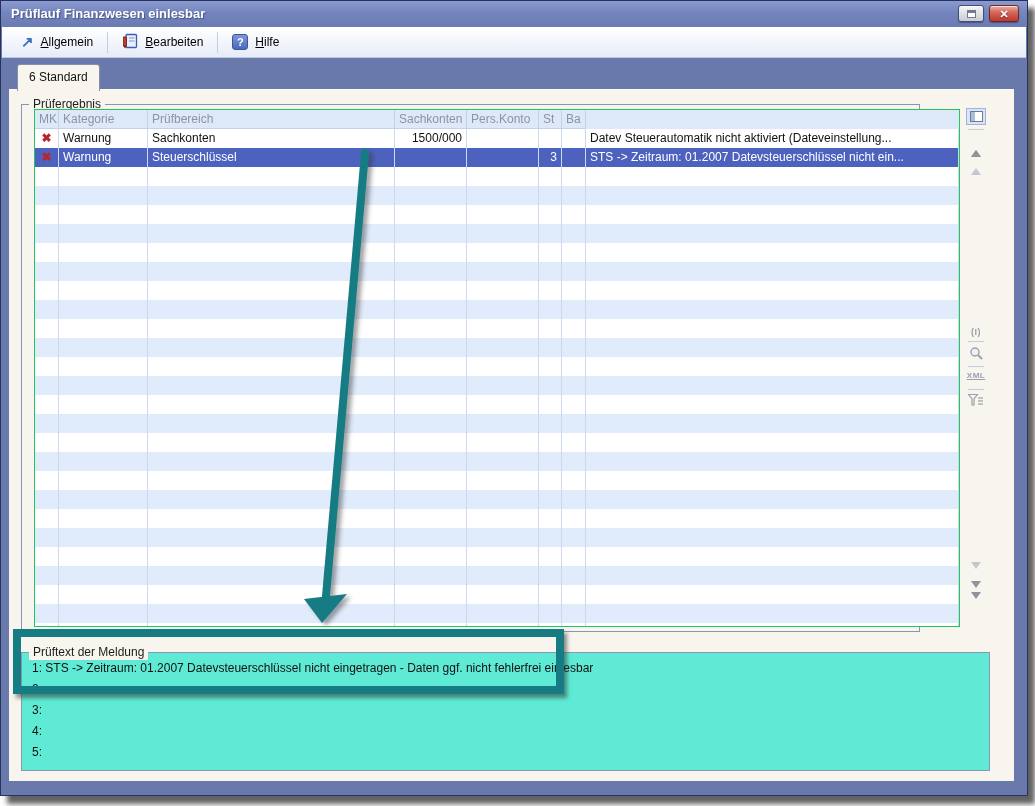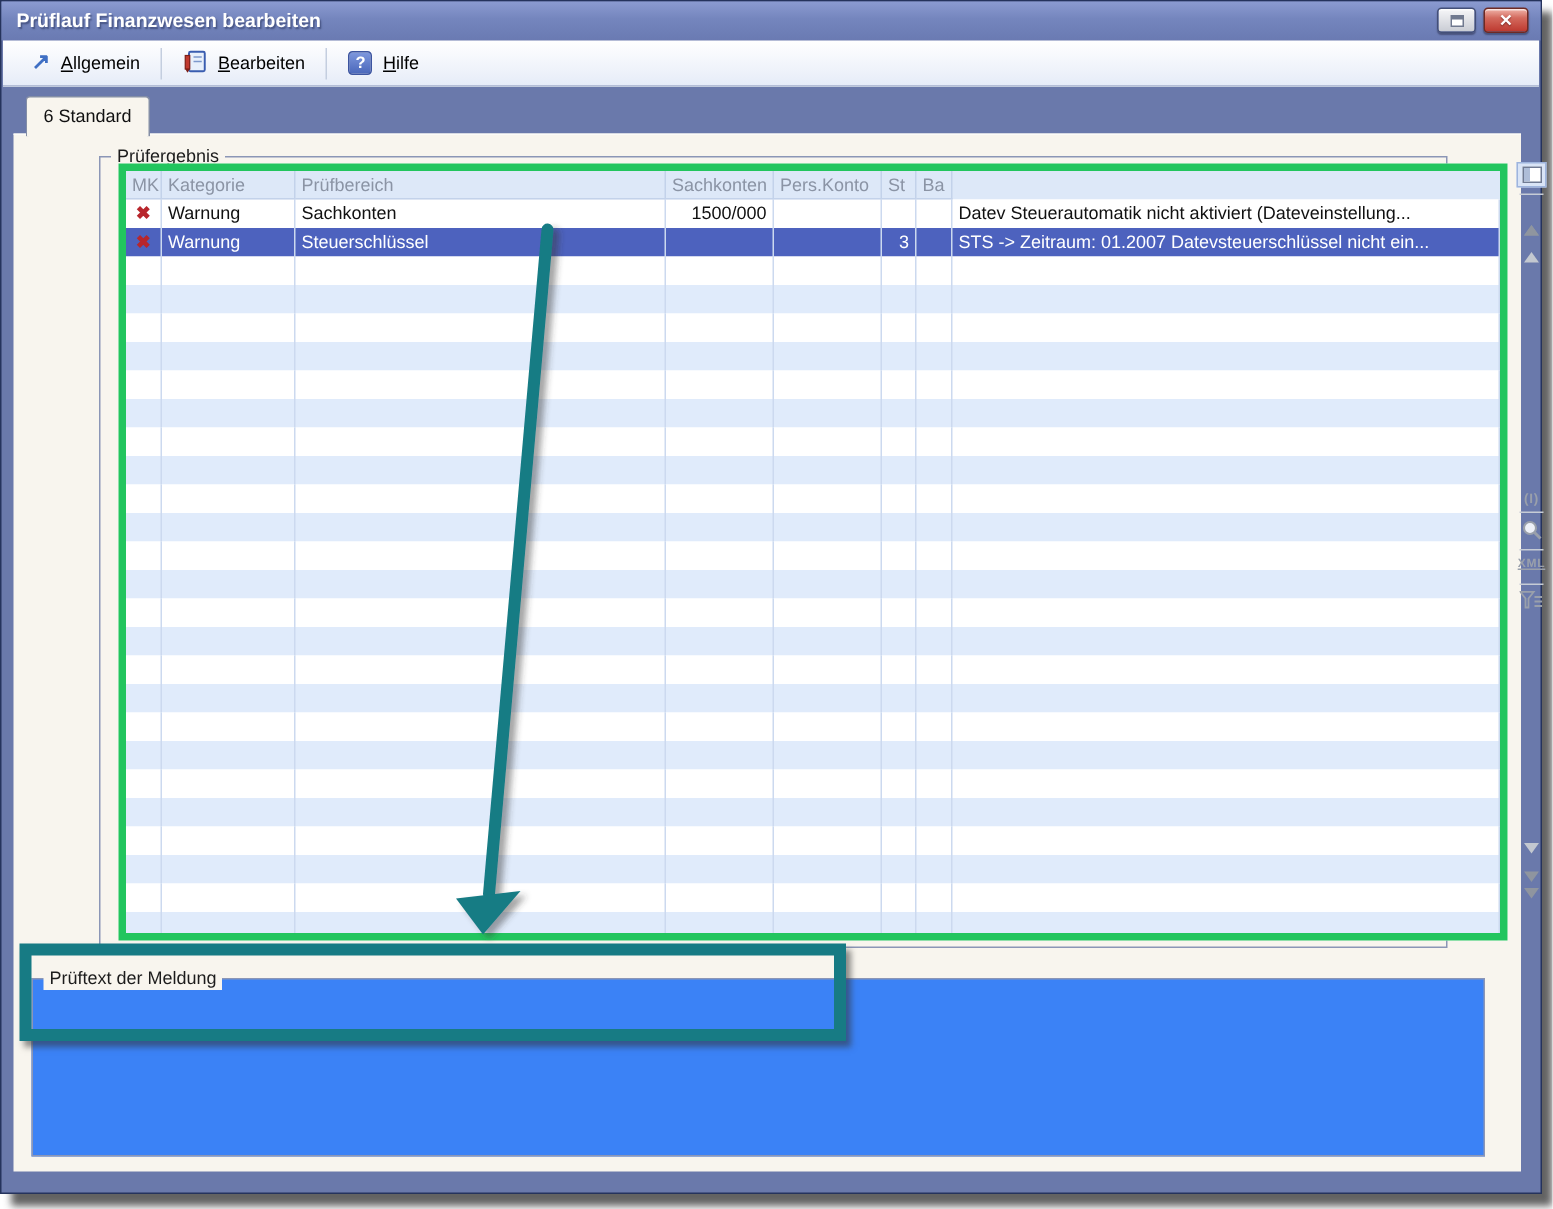--- a/index.html
+++ b/index.html
@@ -61,26 +61,26 @@
   .tabpage {
     position:absolute; left:8px; top:88px; width:1005px; height:691px;
     background:#f8f5ee; border-top:1px solid #fcfbf7; z-index:2;
   }
   
   .fs { position:absolute; border:1px solid #8b96b6; z-index:4; box-sizing:border-box; }
   .fs .legend {
     position:absolute; top:-8px; left:7px; background:#f8f5ee; padding:0 4px;
     font-size:12px; line-height:15px; color:#1c1c1c; white-space:nowrap;
   }
-  .fs1 { left:20px; top:103px; width:899px; height:528px;margin-left:45px; }
-  .fs2 { left:20px; top:651px; width:969px; height:119px; background:#3b82f6; }
+  .fs1 { left:20px; top:103px; width:899px; height:528px; }
+  .fs2 { left:20px; top:651px; width:969px; height:119px; background:#5eead4; }
   
   .grid {
     position:absolute; left:12px; top:4px; width:926px; height:518px;
-    border:5px solid #22c55e; overflow:hidden; background:#fff; box-sizing:border-box;
+    border:1px solid #22c55e; overflow:hidden; background:#fff; box-sizing:border-box;
   }
   .grid-row {
     display:grid; grid-template-columns:24px 89px 247px 72px 72px 23px 24px 1fr;
     height:19px; line-height:19px; font-size:12px;
   }
   .grid-row > div {
     border-right:1px solid #ccd9ef; padding:0 4px; white-space:nowrap;
     overflow:hidden; box-sizing:border-box; color:#111;
   }
   .grid-head { background:#dde8f8; color:#8b94a5; }
@@ -126,21 +126,21 @@
     box-shadow:3px 4px 4px rgba(50,50,50,.55);
   }
   .overlay { position:absolute; left:0; top:0; width:1035px; height:806px; z-index:50; pointer-events:none; }
 </style>
 </head>
 <body>
 
 <div class="window">
 
   <div class="titlebar">
-    <span>Prüflauf Finanzwesen bearbeiten</span>
+    <span>Prüflauf Finanzwesen einlesbar</span>
     <div class="winbtns">
       <div class="wbtn restore">
         <span class="restore-glyph"></span>
       </div>
       <div class="wbtn close">
         <span>✕</span>
       </div>
     </div>
   </div>
 
@@ -513,20 +513,27 @@
           <span class="tri-down"></span>
         </div>
       <div class="it" style="top:494px;">
         <span class="cap bot"><span class="tri-down"></span><span class="bar"></span></span>
       </div>
     </div>
   </div>
 
   <div class="fs fs2">
     <span class="legend">Prüftext der Meldung</span>
+    <div class="msg-lines" id="msg">
+        <div class="msg-line">1: STS -&gt; Zeitraum: 01.2007 Datevsteuerschlüssel nicht eingetragen - Daten ggf. nicht fehlerfrei einlesbar</div>
+        <div class="msg-line">2:</div>
+        <div class="msg-line">3:</div>
+        <div class="msg-line">4:</div>
+        <div class="msg-line">5:</div>
+      </div>
   </div>
 
   <div class="teal-rect" style="border-color: rgb(23, 123, 132);"></div>
 
 </div>
 
 <svg class="overlay">
   <defs>
     <filter id="ash" x="-30%" y="-10%" width="160%" height="130%">
       <feDropShadow dx="4" dy="3" stdDeviation="2" flood-color="#333" flood-opacity="0.45"></feDropShadow>

